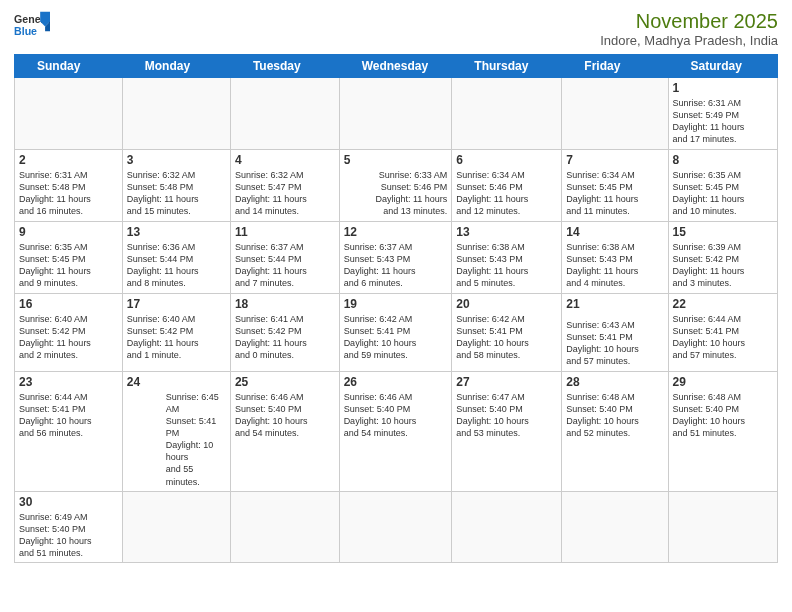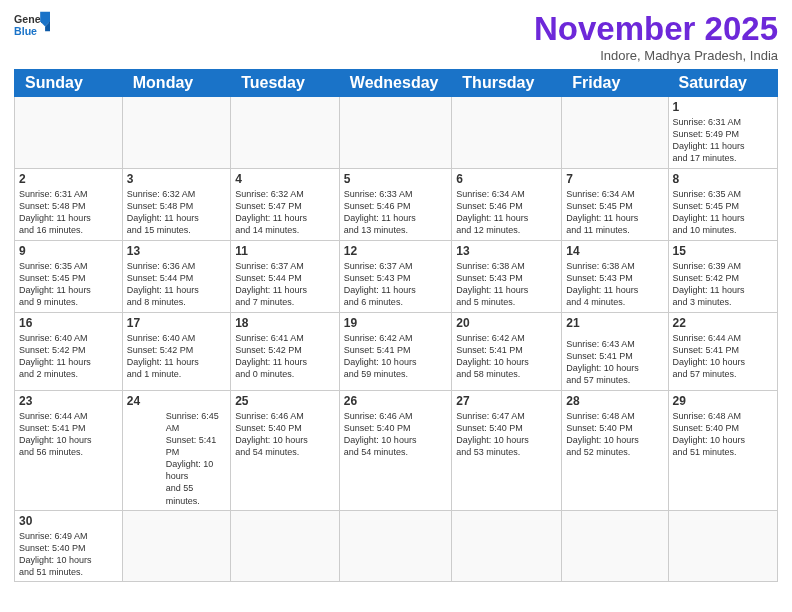--- a/index.html
+++ b/index.html
@@ -28,39 +28,39 @@
       gap: 4px;
     }
     .logo-icon {
       width: 36px;
       height: 28px;
     }
     .title-block {
       text-align: right;
     }
     .month-title {
-      font-size: 33px;
-      font-weight: bold;
-      color: #6d28d9;
+      font-size: 20px;
+      font-weight: normal;
+      color: #4d7c0f;
     }
     .subtitle {
       font-size: 13px;
       color: #555;
     }
     .calendar {
       width: 100%;
       border-collapse: collapse;
       border: 1px solid #ccc;
     }
     .calendar th {
       background: #1a73c8;
       color: #fff;
       text-align: left;
-      padding: 4px 10px;
-      font-size: 16px;
+      padding: 4px 22px;
+      font-size: 12px;
       font-weight: bold;
       border: 1px solid #1a73c8;
     }
     .calendar td {
       vertical-align: top;
       border: 1px solid #ccc;
       padding: 3px 4px;
       width: 113px;
       min-height: 72px;
       height: 72px;
@@ -152,21 +152,21 @@
           </td>
           <td>
             <span class="day-num">4</span>
             <div class="day-info" style="white-space: pre-line;">Sunrise: 6:32 AM
 Sunset: 5:47 PM
 Daylight: 11 hours
 and 14 minutes.</div>
           </td>
           <td>
             <span class="day-num">5</span>
-            <div class="day-info" style="white-space: pre-line;">Sunrise: 6:33 AM
+            <div class="day-info" style="white-space: pre-line; text-align: right;">Sunrise: 6:33 AM
 Sunset: 5:46 PM
 Daylight: 11 hours
 and 13 minutes.</div>
           </td>
           <td>
             <span class="day-num">6</span>
             <div class="day-info" style="white-space: pre-line;">Sunrise: 6:34 AM
 Sunset: 5:46 PM
 Daylight: 11 hours
 and 12 minutes.</div>

